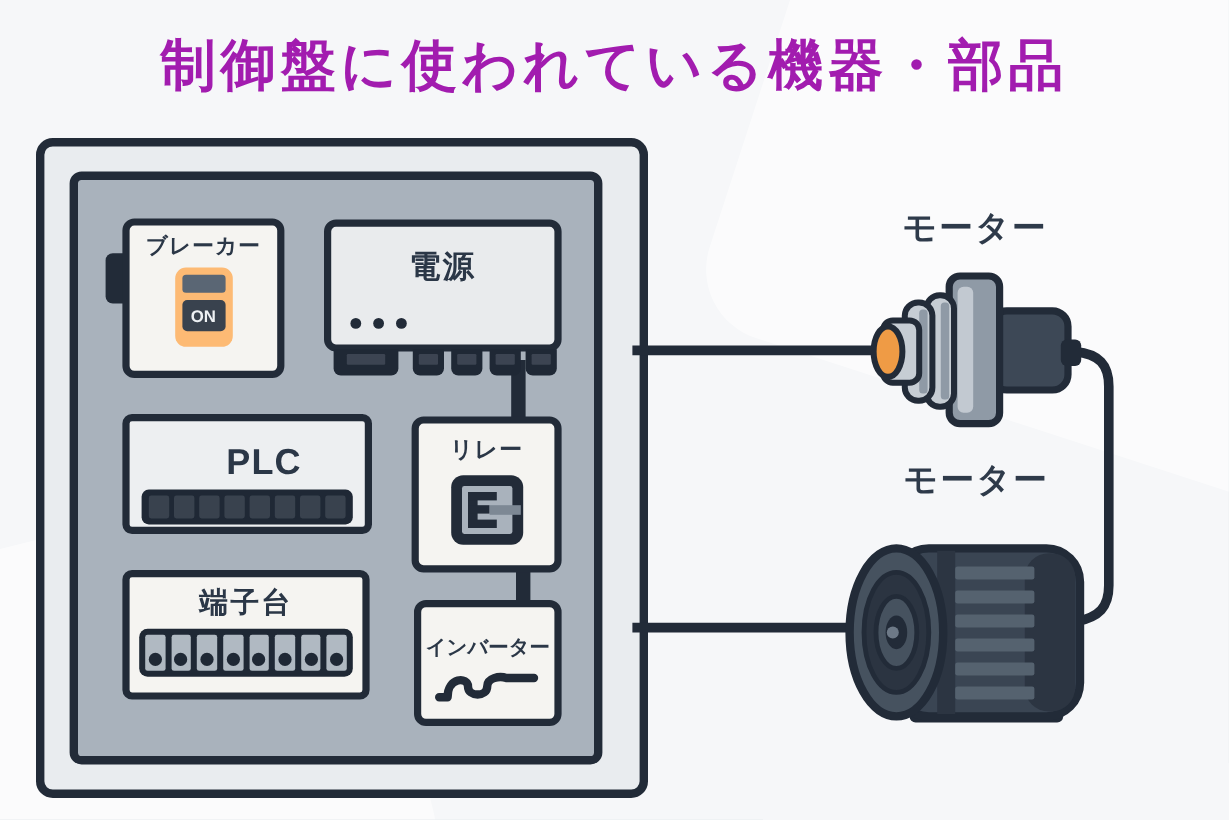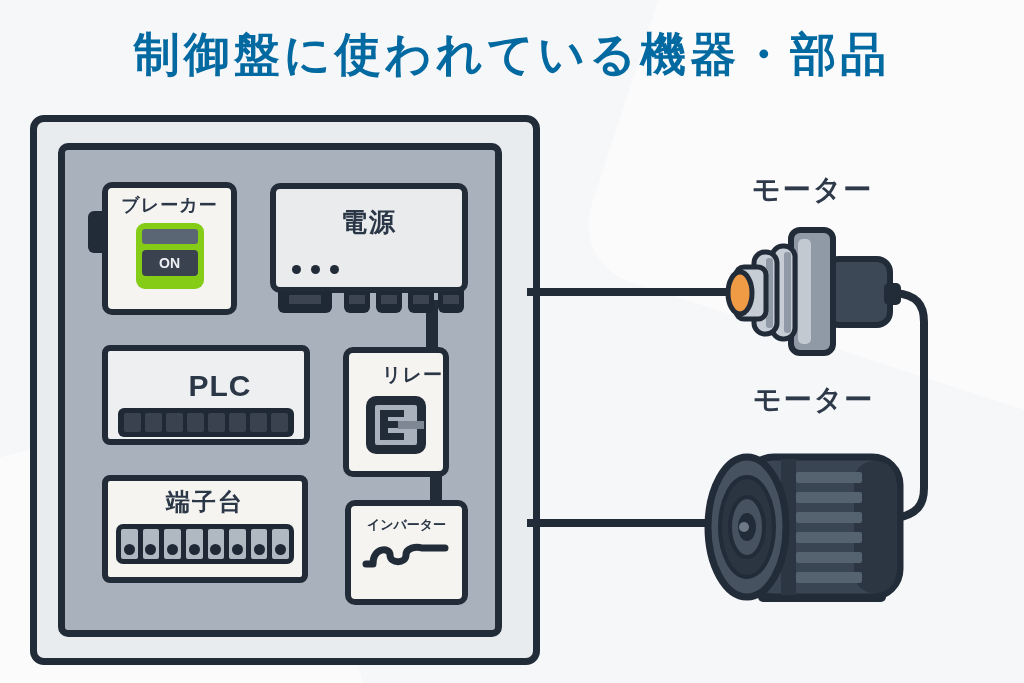--- a/index.html
+++ b/index.html
@@ -3,37 +3,37 @@
 <meta charset="utf-8">
 <style>
   html,body{margin:0;padding:0;background:#eceef1;}
   *{box-sizing:border-box;font-family:"Liberation Sans","DejaVu Sans",sans-serif;}
   #stage{position:relative;width:1024px;height:683px;background:#f6f7f9;overflow:hidden;}
   .bg-shape{position:absolute;background:#ffffff;opacity:.55;pointer-events:none;}
   #bgs1{width:560px;height:420px;right:-160px;top:-60px;transform:rotate(18deg);border-radius:60px;}
   #bgs2{width:520px;height:360px;left:-180px;bottom:-120px;transform:rotate(-14deg);border-radius:60px;}
 
   .title{position:absolute;top:24px;left:0;width:100%;text-align:center;
-         font-size:46px;font-weight:800;letter-spacing:4px;color:#0369a1;white-space:nowrap;}
+         font-size:46px;font-weight:800;letter-spacing:4px;color:#a21caf;white-space:nowrap;}
 
   
   .cabinet{position:absolute;left:30px;top:115px;width:510px;height:550px;
            background:#e9ecef;border:7px solid #222b38;border-radius:14px;}
   .backplane{position:absolute;left:58px;top:143px;width:444px;height:494px;
              background:#a9b2bc;border:7px solid #222b38;border-radius:10px;}
 
   
   .cbox{position:absolute;border:6px solid #222b38;border-radius:10px;background:#f5f4f1;text-align:center;}
   .cbox .lbl{font-weight:800;color:#2b3747;}
 
   
   #breaker{left:102px;top:182px;width:135px;height:133px;}
   #breaker .lbl{font-size:18px;margin-top:5px;letter-spacing:1px;}
   #breaker-tab{position:absolute;left:88px;top:211px;width:22px;height:42px;background:#222b38;border-radius:6px;}
-  .switch{width:68px;height:66px;margin:6px auto 0;background:#84cc16;border-radius:9px;padding:6px 6px;}
+  .switch{width:48px;height:66px;margin:6px auto 0;background:#fdba74;border-radius:9px;padding:6px 6px;}
   .switch-ind{height:15px;background:#5a6674;border-radius:3px;}
   .switch-on{margin-top:6px;height:26px;background:#39424e;border-radius:4px;color:#eef1f4;
              font-size:14px;font-weight:700;line-height:26px;}
 
   
   #power{left:270px;top:183px;width:198px;height:110px;background:#e9ebed;}
   #power .lbl{font-size:26px;margin-top:16px;letter-spacing:2px;}
   .dots{position:absolute;left:16px;bottom:13px;display:flex;gap:10px;}
   .dot{width:9px;height:9px;border-radius:50%;background:#222b38;}
   .stub{position:absolute;top:291px;height:22px;background:#1f2835;border-radius:0 0 6px 6px;}
@@ -41,35 +41,35 @@
   .vwire{position:absolute;width:12px;background:#222b38;}
 
   
   #plc{left:102px;top:345px;width:208px;height:100px;background:#edeff1;border-radius:8px;}
   #plc .lbl{font-size:30px;margin-top:18px;letter-spacing:1px;padding-left:28px;}
   .io-row{width:176px;height:29px;margin:5px auto 0;background:#1f2835;border-radius:6px;
           display:flex;gap:4px;padding:5px 6px;}
   .io-cell{flex:1;background:#39424e;border-radius:2px;}
 
   
-  #relay{left:343px;top:347px;width:106px;height:130px;text-align:right;}
+  #relay{left:343px;top:347px;width:125px;height:130px;}
   #relay .lbl{font-size:19px;margin-top:9px;letter-spacing:1px;}
   #relay svg{display:block;margin:6px auto 0;}
 
   
   #terminal{left:102px;top:475px;width:206px;height:108px;border-radius:8px;}
   #terminal .lbl{font-size:24px;margin-top:5px;letter-spacing:2px;text-align:center;}
   .term-row{width:178px;height:40px;margin:6px auto 0;background:#1f2835;border-radius:7px;
             display:flex;gap:5px;padding:5px;}
   .term-cell{flex:1;background:#b0b9c2;border-radius:2px;display:flex;align-items:flex-end;justify-content:center;}
   .term-screw{width:11px;height:11px;border-radius:50%;background:#1f2835;margin-bottom:4px;}
 
   
   #inverter{left:345px;top:500px;width:123px;height:105px;}
-  #inverter .lbl{font-size:13px;margin-top:10px;letter-spacing:0px;}
+  #inverter .lbl{font-size:17px;margin-top:22px;letter-spacing:0px;}
   #inverter svg{display:block;margin:4px auto 0;}
 
   
   .ext-label{position:absolute;font-size:28px;font-weight:800;color:#2e3a4a;letter-spacing:2px;}
   #sensor-label{left:752px;top:171px;}
   #motor-label{left:753px;top:381px;}
 
   #wiring{position:absolute;left:0;top:0;width:1024px;height:683px;}
 </style>
 </head>

